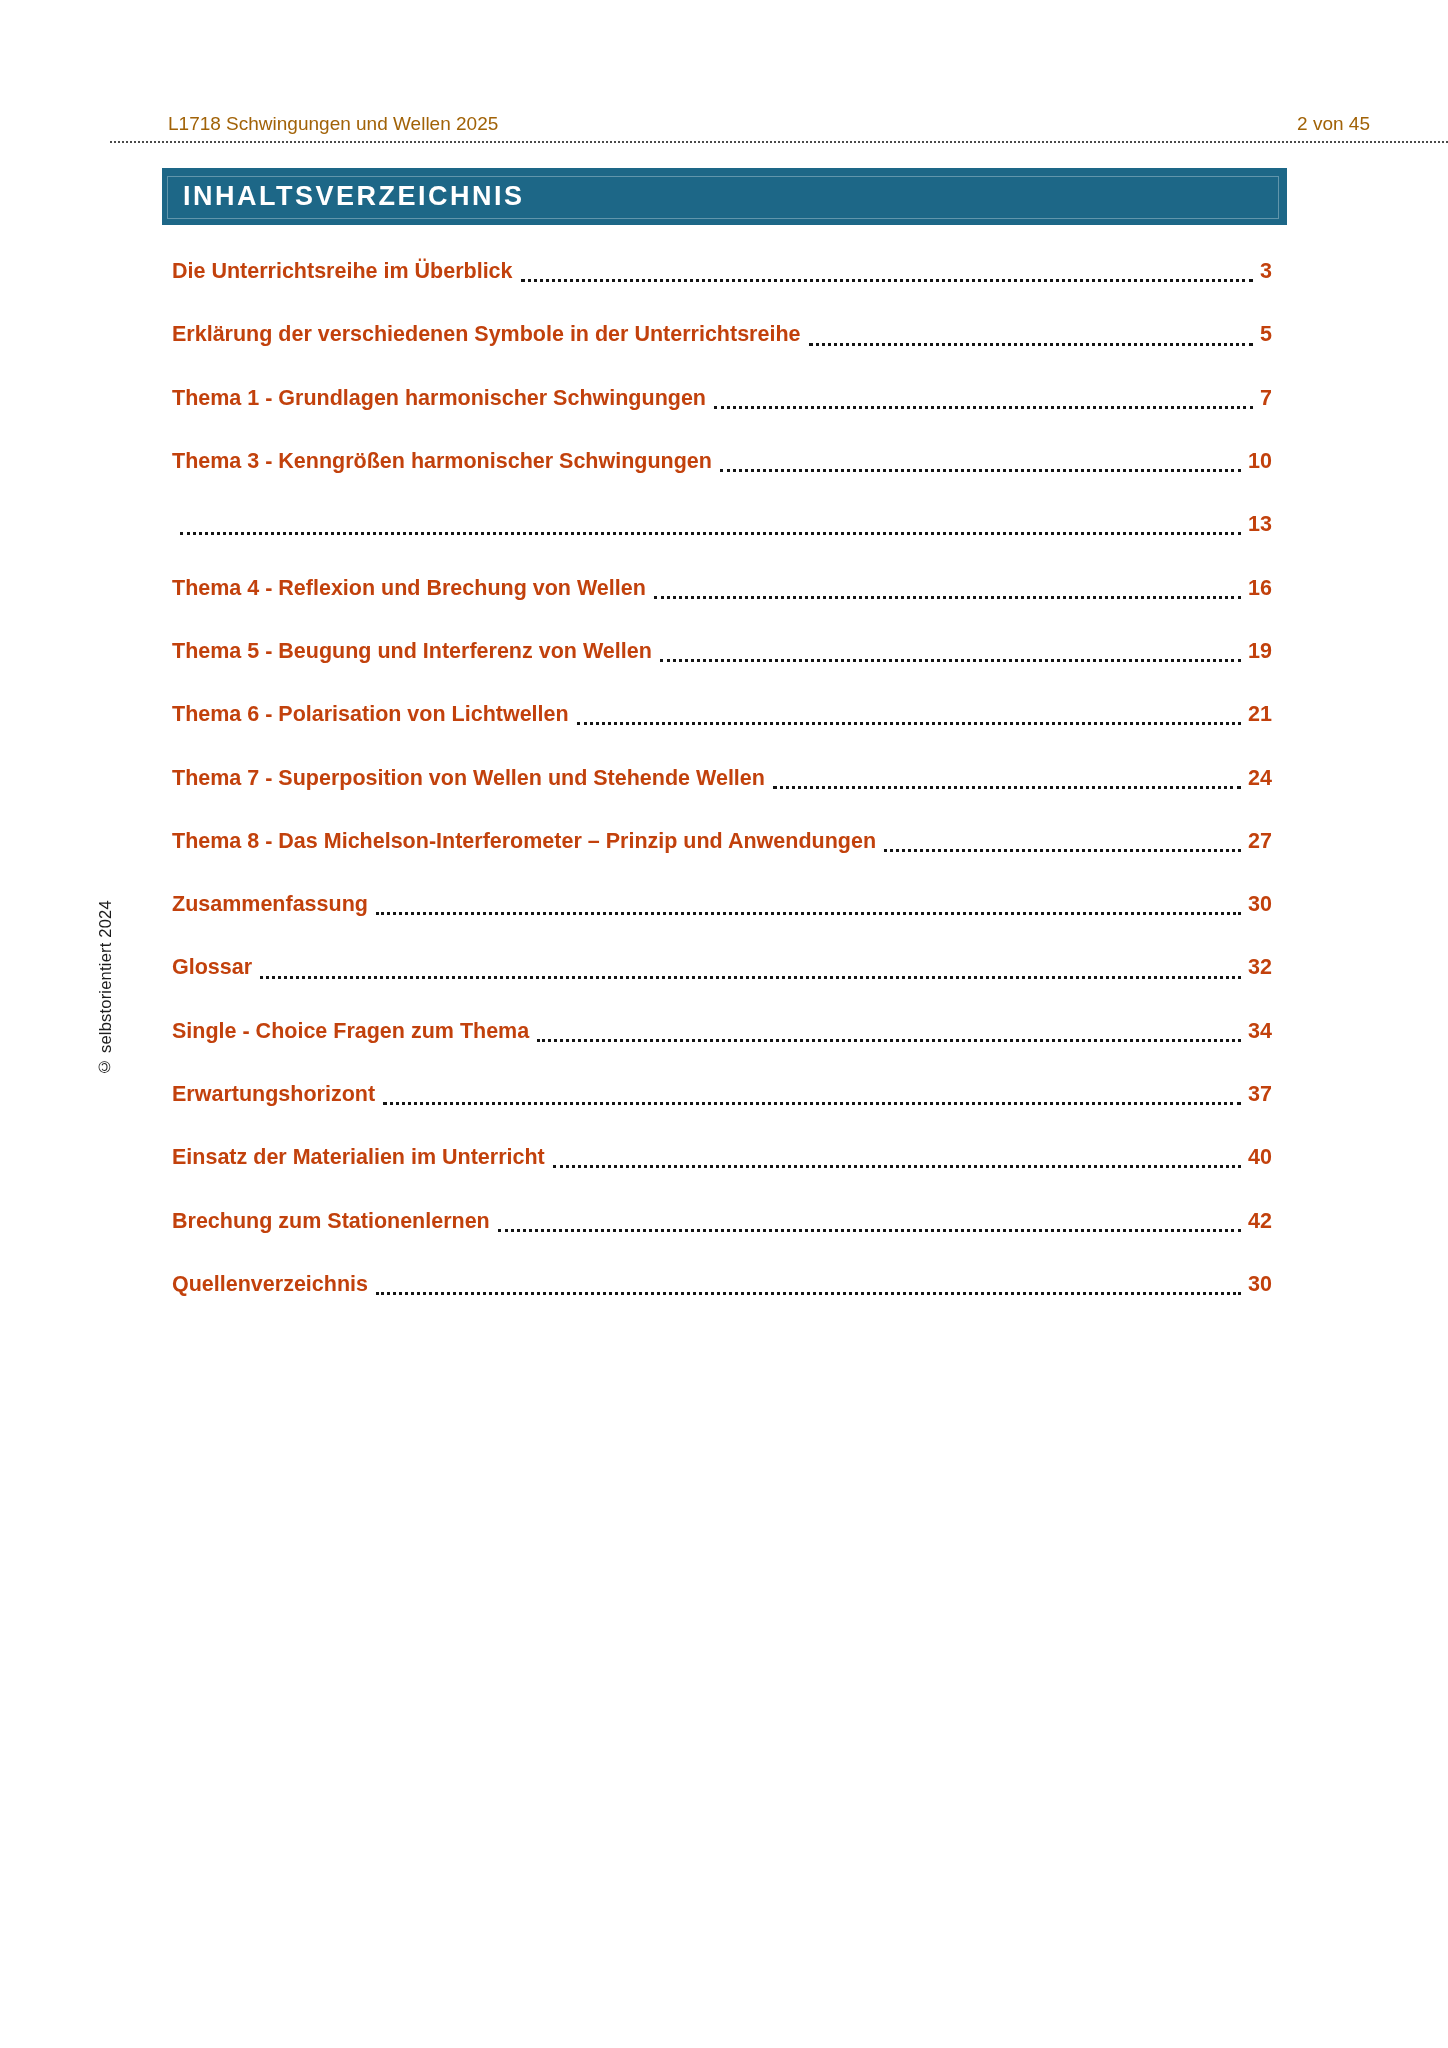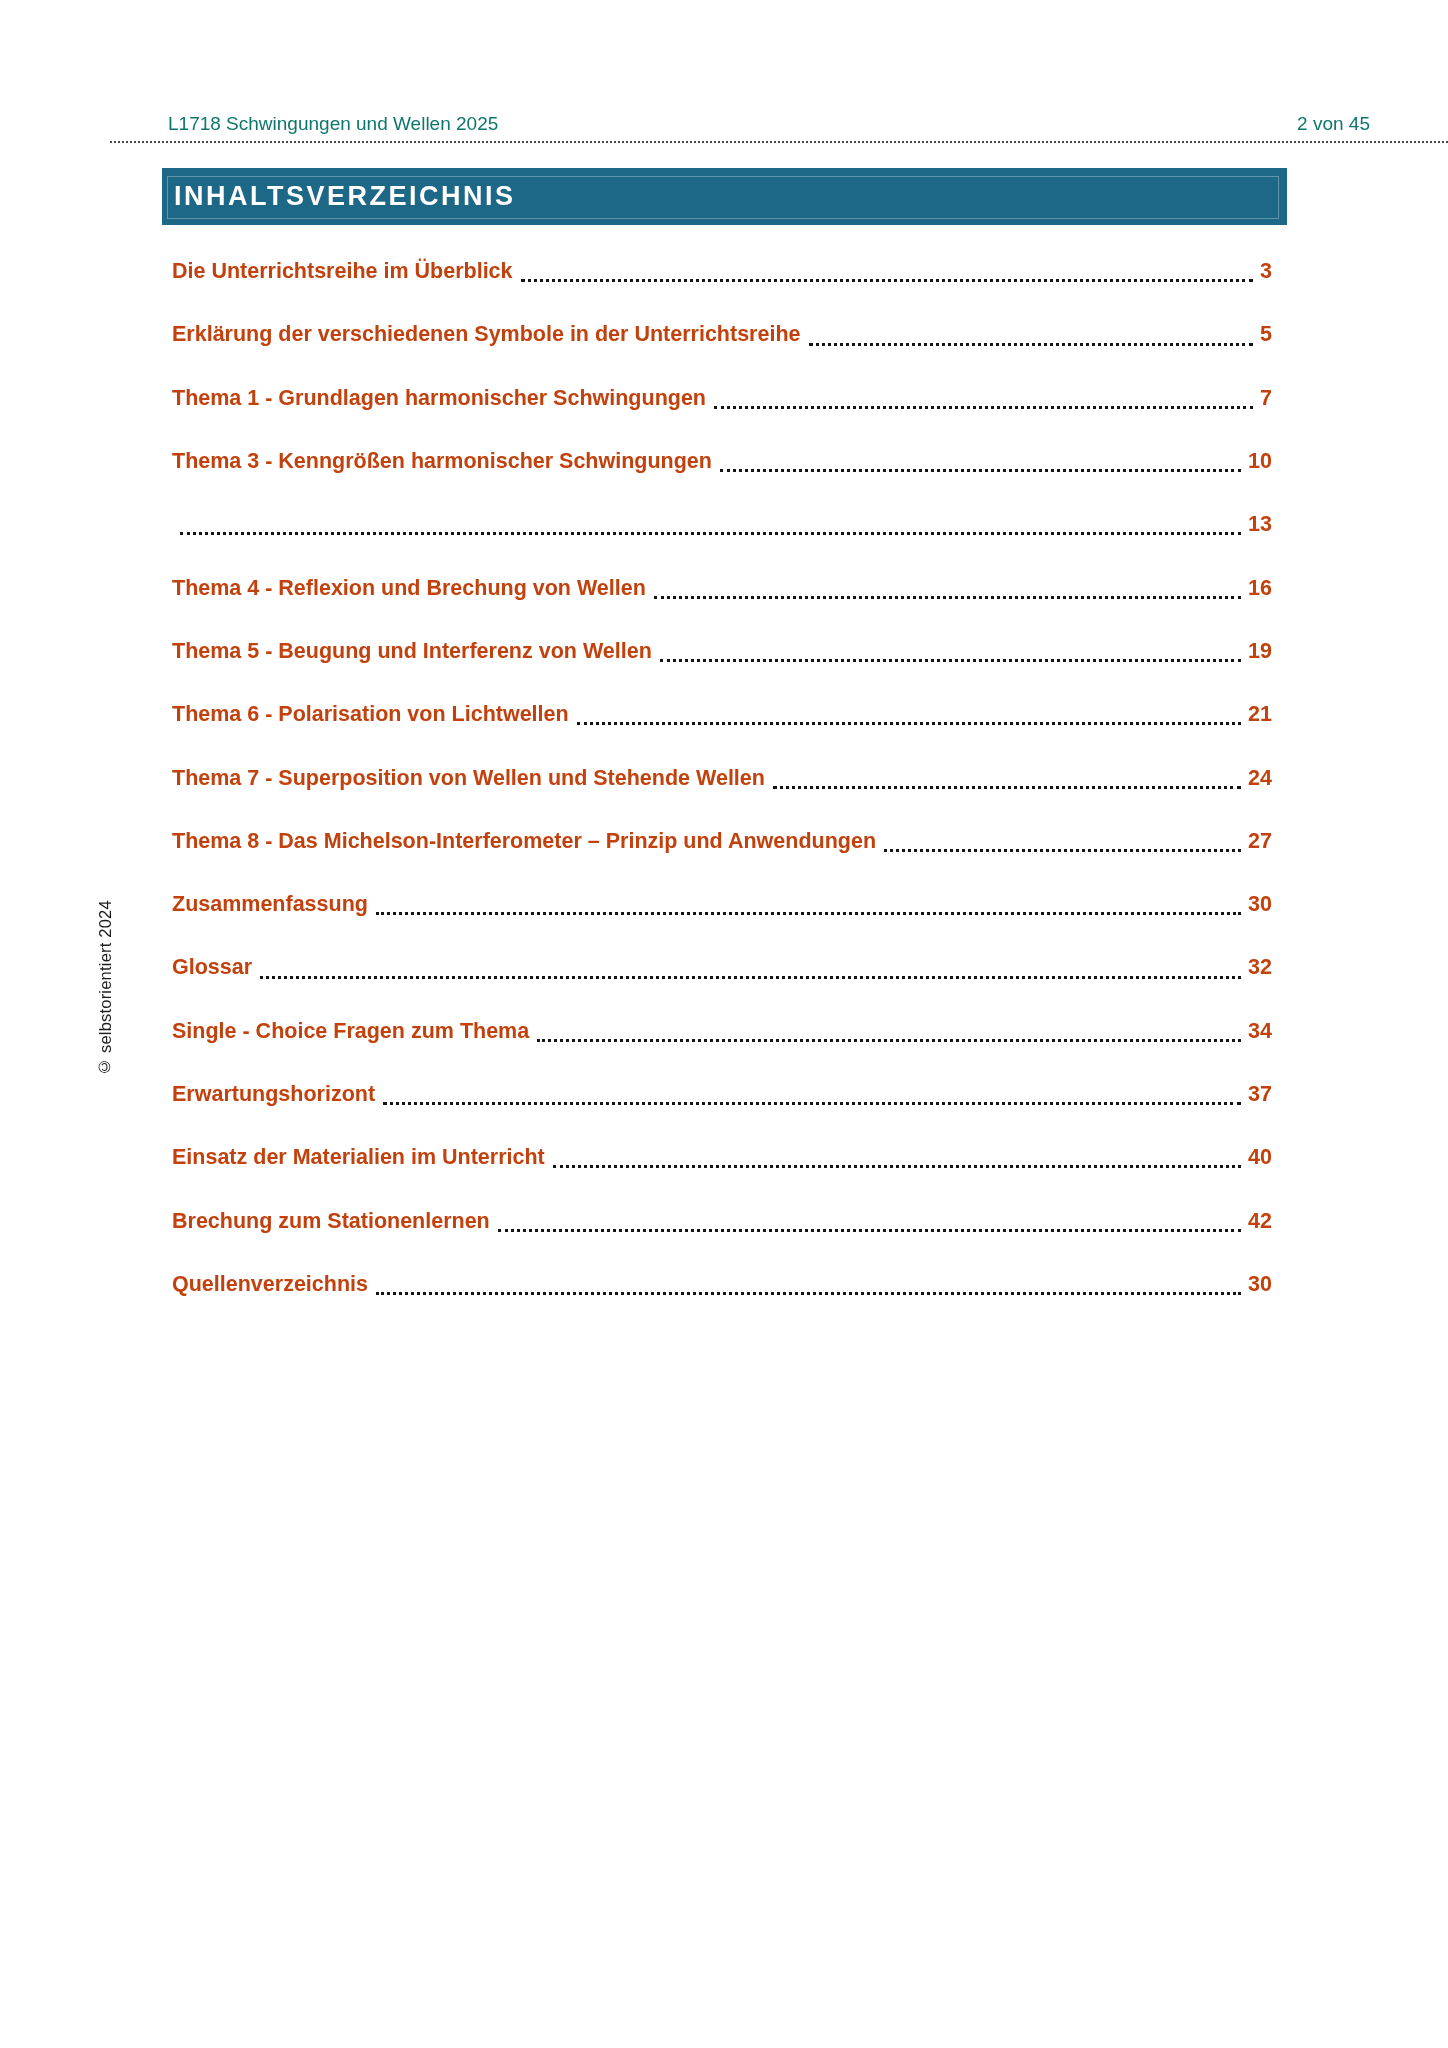--- a/index.html
+++ b/index.html
@@ -10,36 +10,36 @@
     font-family: "Liberation Sans", "DejaVu Sans", sans-serif;
     color: #1a1a1a;
     overflow: hidden;
   }
 
   
   .runhead {
     position: absolute;
     left: 168px; right: 78px; top: 112px;
     display: flex; justify-content: space-between; align-items: flex-end;
-    font-size: 19px; line-height: 24px; color: #0f766e;
+    font-size: 19px; line-height: 24px; color: #a16207;
   }
   .runhead-rule {
     position: absolute;
     left: 110px; right: 0; top: 141px;
     height: 2px;
     background-image: repeating-linear-gradient(to right, #4a4a4a 0 2px, transparent 2px 4px);
   }
 
   
   .banner {
     position: absolute;
     left: 162px; top: 168px;
     width: 1125px; height: 57px;
     display: flex; align-items: center;
-    padding-left: 12px; box-sizing: border-box;
+    padding-left: 21px; box-sizing: border-box;
     color: #ffffff;
     font-size: 27px; font-weight: bold; letter-spacing: 2.5px;
   }
   .banner-inner-border {
     position: absolute;
     left: 5px; right: 8px; top: 8px; bottom: 6px;
     border: 1px solid rgba(255,255,255,0.30);
     pointer-events: none;
   }
 

